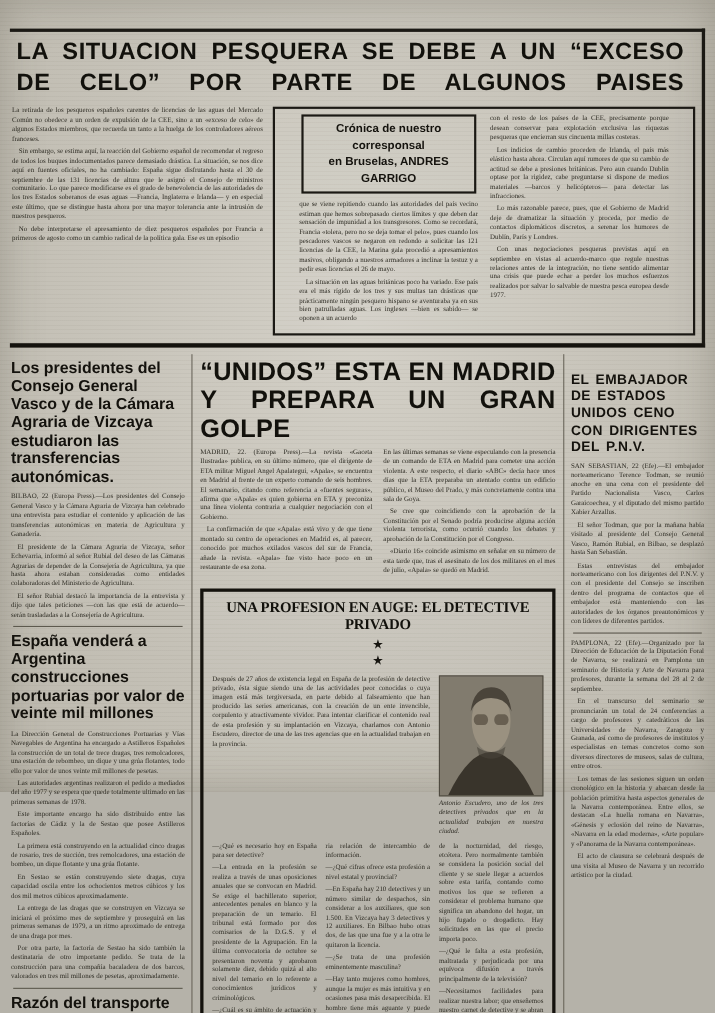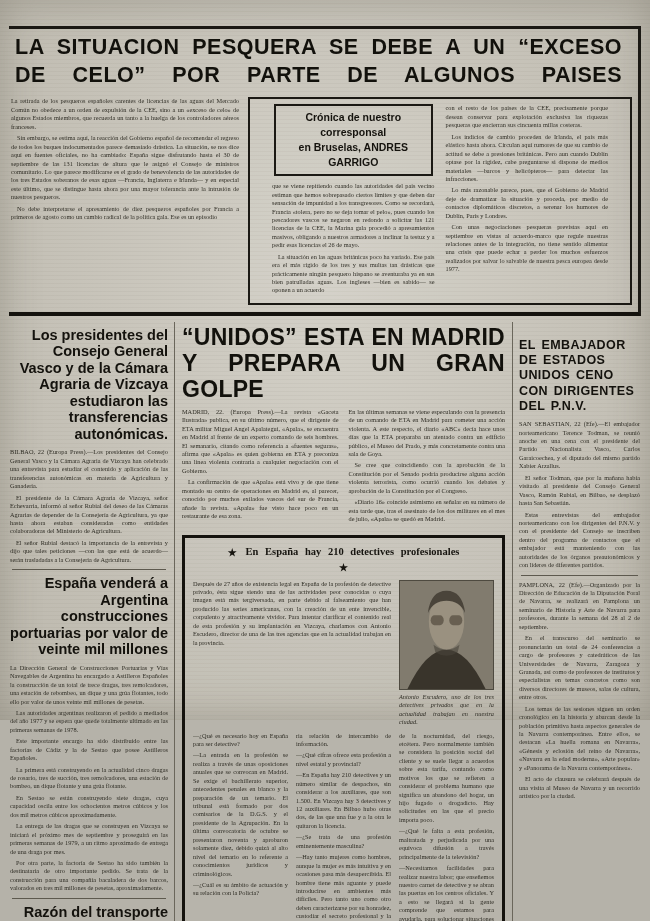--- a/index.html
+++ b/index.html
@@ -48,21 +48,21 @@
     text-align:center; font-family:"Liberation Sans", sans-serif;
     font-weight:bold; font-size:10.5px; line-height:1.4; color:#15130e;
   }
   
   .main{ display:flex; margin-top:6px; align-items:stretch; }
   .col-a{ width:166px; flex:none; padding:2px 6px 0 1px; border-right:1px solid #6a665b; }
   .col-b{ width:338px; flex:none; padding:2px 7px 0 7px; border-right:1px solid #6a665b; }
   .col-c{ flex:1; padding:2px 1px 0 6px; }
   .h-left{
     font-family:"Liberation Sans", sans-serif; font-weight:bold;
-    font-size:14.5px; line-height:1.14; text-align:right; color:#14120d;
+    font-size:14.5px; line-height:1.14; text-align:left; color:#14120d;
     margin:3px 0 6px;
   }
   .h-side{
     font-family:"Liberation Sans", sans-serif; font-weight:bold;
     font-size:12.5px; line-height:1.22; letter-spacing:.4px; color:#14120d;
     margin:14px 0 6px; word-spacing:2px;
   }
   .h-side.centered{ text-align:center; }
   
   .kicker{
@@ -174,23 +174,23 @@
           </div>
           <div class="apala-col">
             <p class="bt noind">En las últimas semanas se viene especulando con la presencia de un comando de ETA en Madrid para cometer una acción violenta. A este respecto, el diario «ABC» decía hace unos días que la ETA preparaba un atentado contra un edificio público, el Museo del Prado, y más concretamente contra una sala de Goya.</p>
             <p class="bt">Se cree que coincidiendo con la aprobación de la Constitución por el Senado podría producirse alguna acción violenta terrorista, como ocurrió cuando los debates y aprobación de la Constitución por el Congreso.</p>
             <p class="bt">«Diario 16» coincide asimismo en señalar en su número de esta tarde que, tras el asesinato de los dos militares en el mes de julio, «Apala» se quedó en Madrid.</p>
           </div>
         </div>
       </article>
 
       <section class="det-box">
+        <h2 class="det-title">UNA PROFESION EN AUGE: EL DETECTIVE PRIVADO</h2>
         <div class="det-bullet">
           <span class="star">★</span>
-          <span>En España hay 210 detectives profesionales</span>
         </div>
         <div class="det-bullet">
           <span class="star">★</span>
         </div>
 
         <div class="det-grid">
           <p class="bt noind det-intro">Después de 27 años de existencia legal en España de la profesión de detective privado, ésta sigue siendo una de las actividades peor conocidas o cuya imagen está más tergiversada, en parte debido al falseamiento que han producido las series americanas, con la creación de un ente invencible, corpulento y atractivamente vividor. Para intentar clarificar el contenido real de esta profesión y su implantación en Vizcaya, charlamos con Antonio Escudero, director de una de las tres agencias que en la actualidad trabajan en la provincia.</p>
           <div class="photo-cell">
             <div class="photo">
               <svg viewBox="0 0 100 88" preserveAspectRatio="none">

